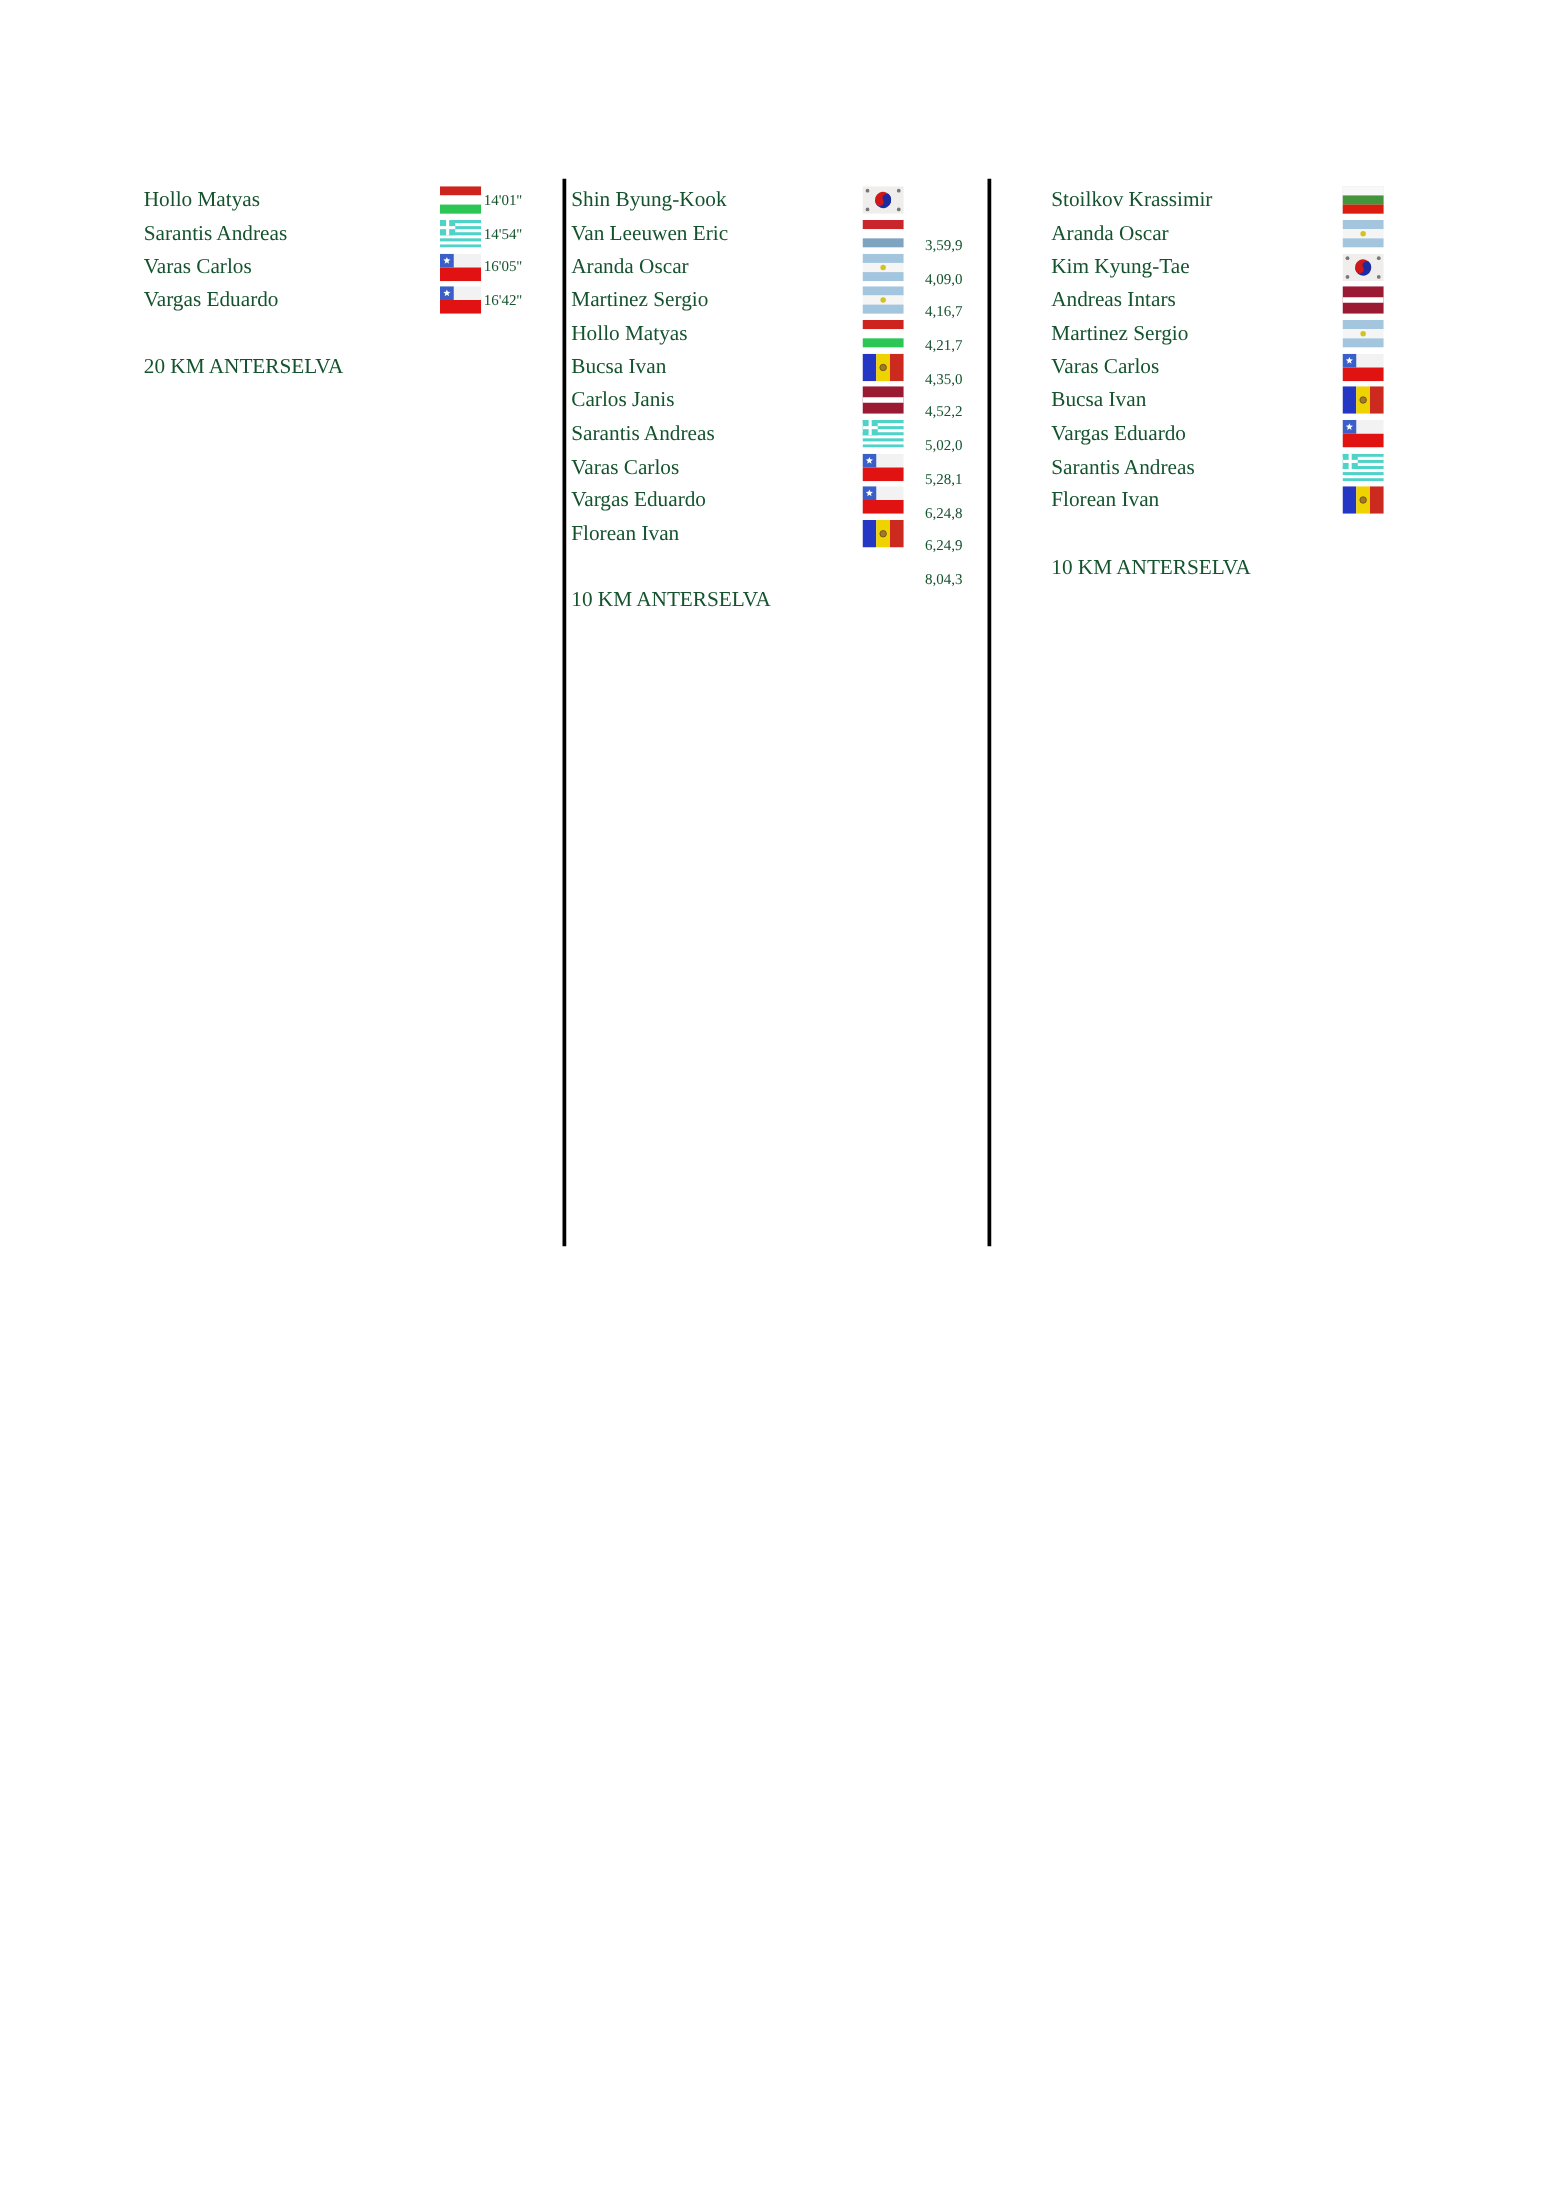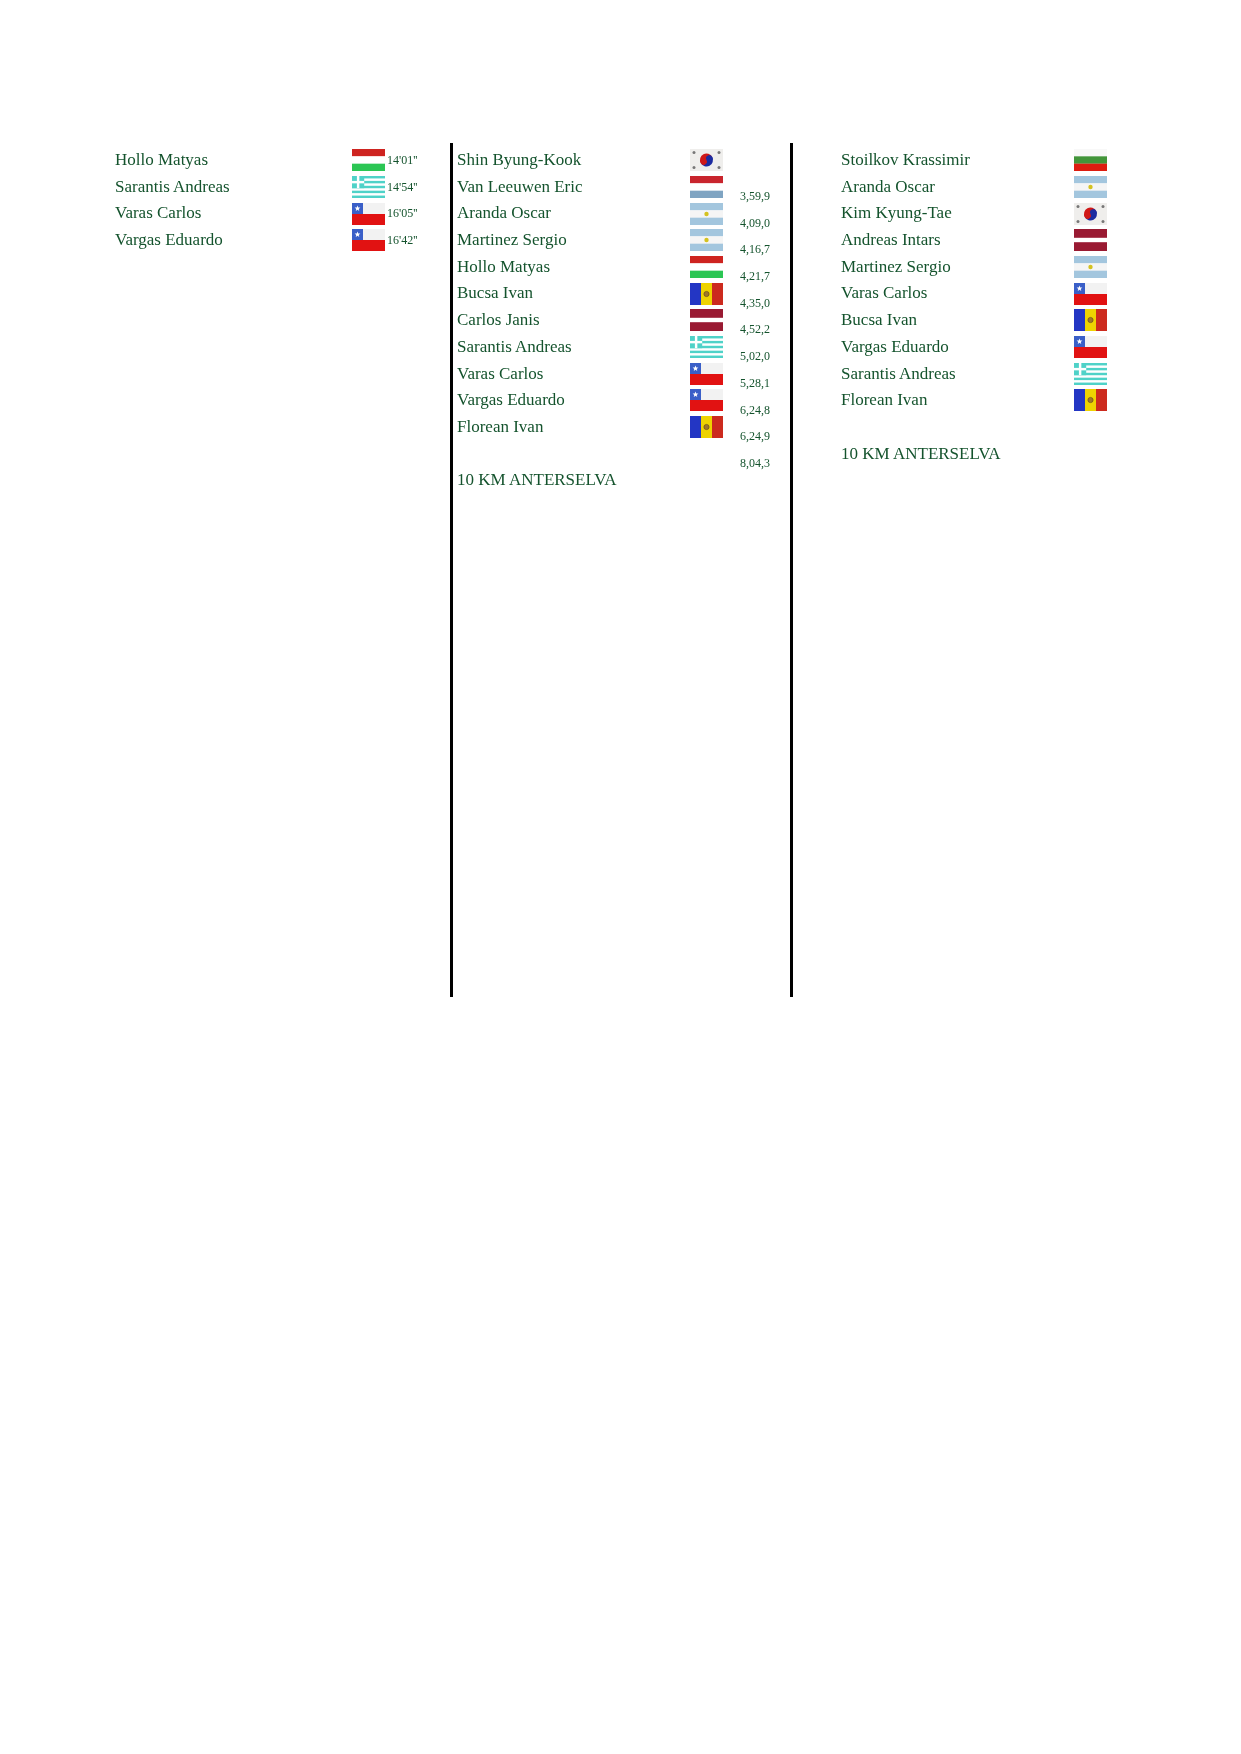--- a/index.html
+++ b/index.html
@@ -81,20 +81,21 @@
           <svg width="33" height="22" viewBox="0 0 33 22" xmlns="http://www.w3.org/2000/svg">
             <rect width="33" height="11" fill="#f2f2f2"></rect>
             <rect width="11" height="11" fill="#3a5fc8"></rect>
             <polygon points="5.5,2.5 6.26,4.45 8.35,4.57 6.74,5.9 7.26,7.93 5.5,6.8 3.74,7.93 4.26,5.9 2.65,4.57 4.74,4.45" fill="#ffffff"></polygon>
             <rect y="11" width="33" height="11" fill="#e11212"></rect>
           </svg>
         </span>
     <span class="time">16'42''</span>
   </div>
       <div class="spacer"></div>
+    <div class="event-label">20 KM ANTERSELVA</div>
   </div>
 
   <div class="col" id="col-1">
     <div class="row">
     <span class="name">Shin Byung-Kook</span>
     <span class="flag">
           <svg width="33" height="22" viewBox="0 0 33 22" xmlns="http://www.w3.org/2000/svg">
             <rect width="33" height="22" fill="#efeeec"></rect>
             <g transform="rotate(-28 16.5 11)">
               <path d="M 10 11 A 6.5 6.5 0 0 1 23 11 Z" fill="#d01818"></path>

